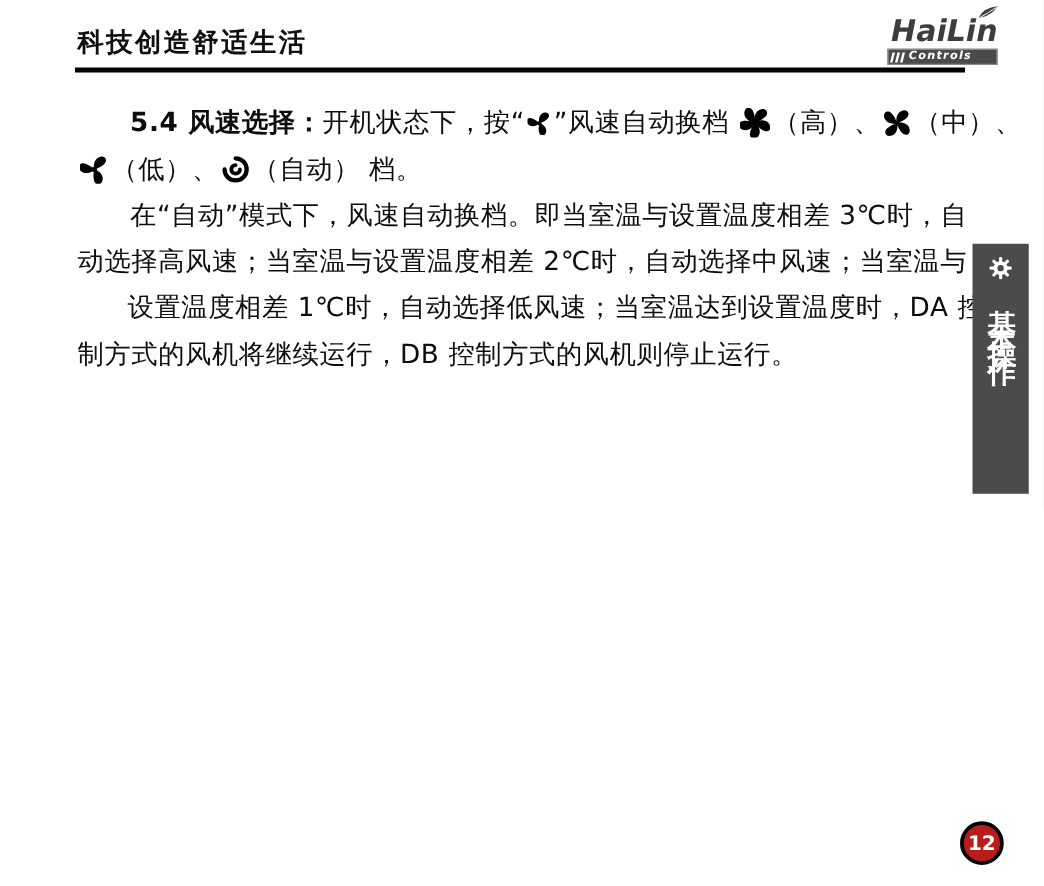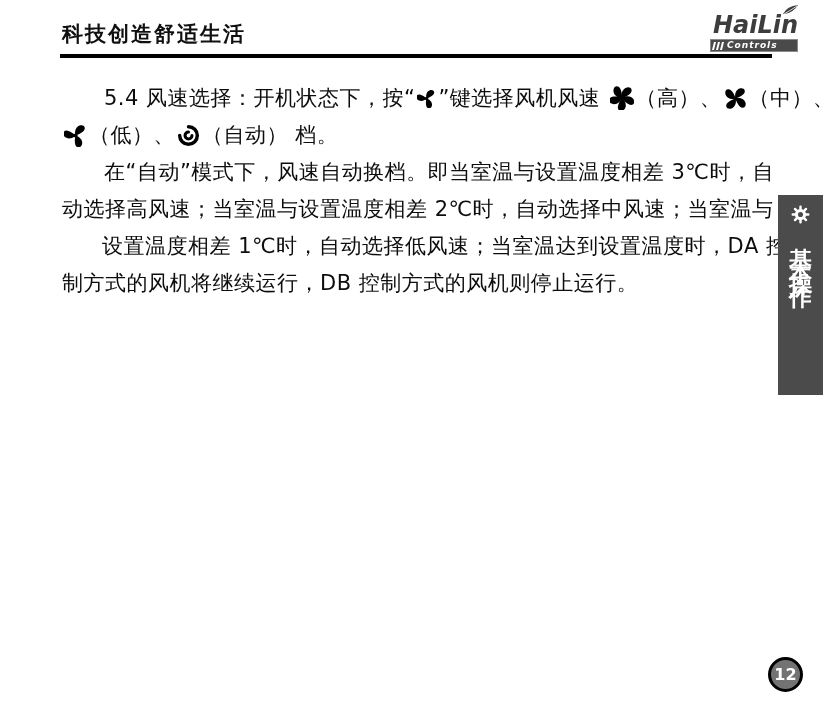--- a/index.html
+++ b/index.html
@@ -29,21 +29,21 @@
   .bars i{display:block;width:2px;height:8px;background:#fff;transform:skewX(-14deg);}
   .logo-sub-text{
     color:#fff;font-size:9px;font-weight:bold;font-style:italic;letter-spacing:1px;line-height:9px;
   }
   
   .body-block{position:absolute;left:62px;top:80px;width:716px;}
   .line{
     margin:0;font-size:21px;line-height:37px;white-space:nowrap;
     letter-spacing:0.5px;
   }
-  .line b{font-weight:normal;}
+  .line b{font-weight:bold;}
   .indent{padding-left:42px;}
   .half-indent{padding-left:40px;}
   .note-line{margin-top:0px;}
   .icon{display:inline-block;vertical-align:-5px;line-height:0;margin:0 2px;}
   .icon.small{vertical-align:-3px;}
   
   .side-tab{
     position:absolute;left:778px;top:195px;width:45px;height:200px;
     background:#4b4b4b;display:flex;flex-direction:column;align-items:center;
     padding-top:9px;box-sizing:border-box;
@@ -54,21 +54,21 @@
     line-height:45px;
   }
   
   .series{
     position:absolute;left:62px;top:659px;font-size:18px;font-style:italic;
     font-weight:bold;font-family:"DejaVu Serif","Liberation Serif",serif;
     color:#141414;letter-spacing:1px;white-space:nowrap;
   }
   .page-badge{
     position:absolute;left:768px;top:657px;width:35px;height:35px;border-radius:50%;
-    background:#737373;border:3px solid #000;box-sizing:border-box;
+    background:#b91c1c;border:3px solid #000;box-sizing:border-box;
     display:flex;align-items:center;justify-content:center;
   }
   .page-badge span{color:#fff;font-size:16px;font-weight:bold;}
 </style>
 </head>
 <body>
 
 <div id="stage">
 
   <div class="slogan">科技创造舒适生活</div>
@@ -101,21 +101,21 @@
               <g>
                 <path d="M0 0 C -1.5 -4.5 0.5 -10.5 5.5 -11.5 C 10.5 -12.3 11.8 -7.8 9.2 -5.1 C 6.6 -2.4 3.2 -0.9 0 0 Z"></path>
               </g>
               <g transform="rotate(120)">
                 <path d="M0 0 C -1.5 -4.5 0.5 -10.5 5.5 -11.5 C 10.5 -12.3 11.8 -7.8 9.2 -5.1 C 6.6 -2.4 3.2 -0.9 0 0 Z"></path>
               </g>
               <g transform="rotate(240)">
                 <path d="M0 0 C -1.5 -4.5 0.5 -10.5 5.5 -11.5 C 10.5 -12.3 11.8 -7.8 9.2 -5.1 C 6.6 -2.4 3.2 -0.9 0 0 Z"></path>
               </g>
             </g>
-          </svg></span><span>”键选择风机风速 </span><span class="icon"><svg width="24" height="24" viewBox="-13 -13 26 26">
+          </svg></span><span>”风速自动换档 </span><span class="icon"><svg width="24" height="24" viewBox="-13 -13 26 26">
             <g fill="#000">
               <circle r="2.3"></circle>
               <g>
                 <path d="M0 0 C -1.5 -4.5 0.5 -10.5 5.5 -11.5 C 10.5 -12.3 11.8 -7.8 9.2 -5.1 C 6.6 -2.4 3.2 -0.9 0 0 Z"></path>
               </g>
               <g transform="rotate(72)">
                 <path d="M0 0 C -1.5 -4.5 0.5 -10.5 5.5 -11.5 C 10.5 -12.3 11.8 -7.8 9.2 -5.1 C 6.6 -2.4 3.2 -0.9 0 0 Z"></path>
               </g>
               <g transform="rotate(144)">
                 <path d="M0 0 C -1.5 -4.5 0.5 -10.5 5.5 -11.5 C 10.5 -12.3 11.8 -7.8 9.2 -5.1 C 6.6 -2.4 3.2 -0.9 0 0 Z"></path>

